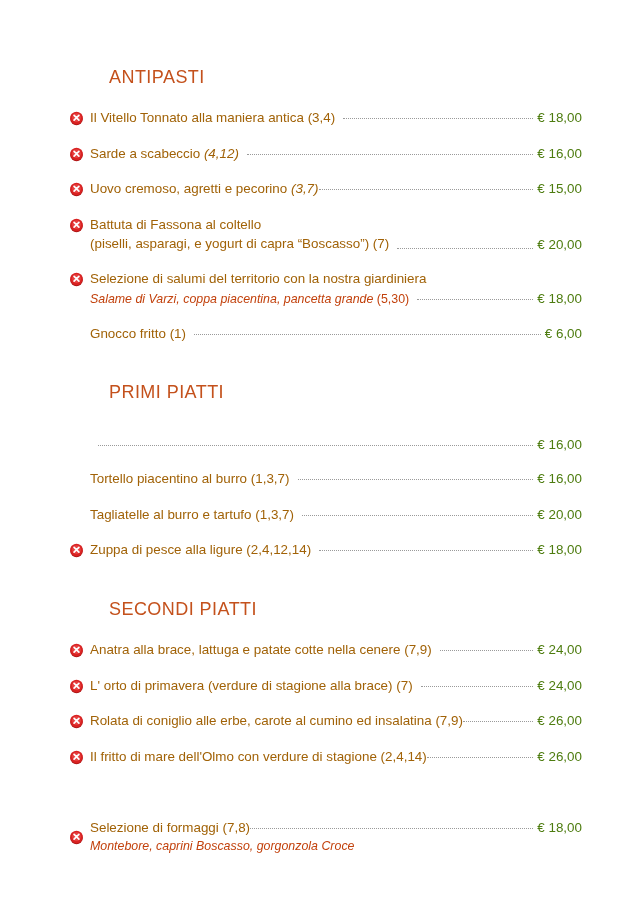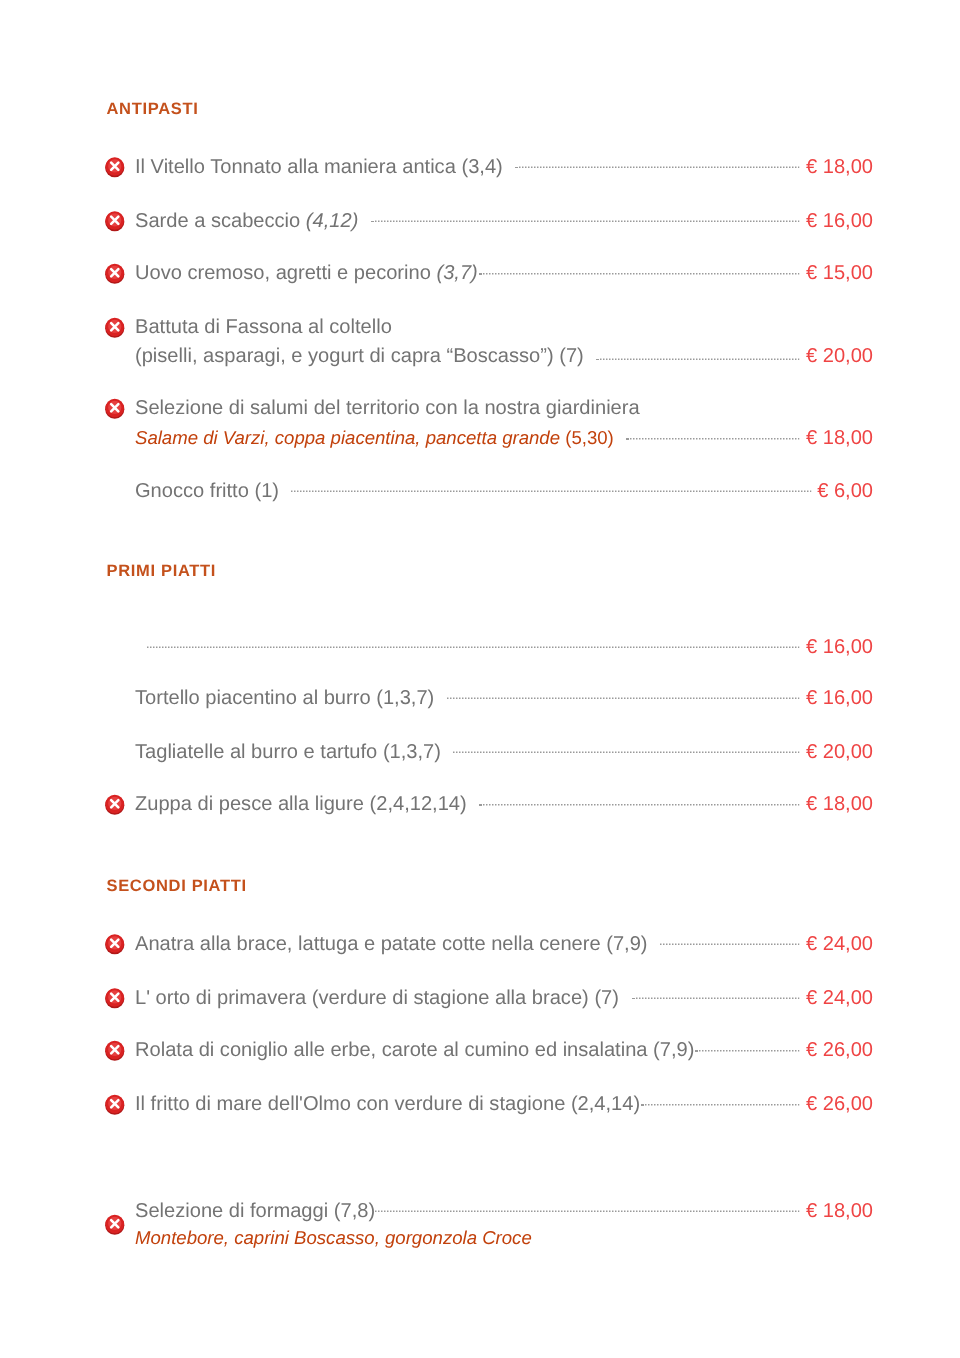--- a/index.html
+++ b/index.html
@@ -22,24 +22,24 @@
     box-sizing: border-box;
     padding: 68px 58px 0 58px;
   }
 
   .section {
     margin: 0;
   }
 
   .section-heading {
     color: #c4511c;
-    font-size: 11px;
-    font-weight: bold;
+    font-size: 18px;
+    font-weight: normal;
     letter-spacing: 0.45px;
-    margin-left: 13px;
+    margin-left: 51px;
     line-height: 1;
   }
 
   
   .section-antipasti { padding-top: 0px; }
   .section-primi     { padding-top: 31px; }
   .section-secondi   { padding-top: 32px; }
   .section-formaggi  { padding-top: 44px; }
 
   .items {
@@ -56,21 +56,21 @@
 
   .item-line {
     display: flex;
     align-items: baseline;
     width: 100%;
   }
 
   .item-name {
     font-size: 13.4px;
     line-height: 1.32;
-    color: #737373;
+    color: #a16207;
     white-space: nowrap;
   }
 
   .allergens {
     font-style: normal;
     font-size: 13.4px;
   }
   .allergens.italic {
     font-style: italic;
   }
@@ -90,21 +90,21 @@
     right: 0;
     bottom: 3px;
     border-bottom: 1px dotted #9a9a9a;
   }
 
   .leader.gap-wide { margin-left: 8px; }
   .leader.gap-none { margin-left: 0px; }
 
   .price {
     font-size: 13.4px;
-    color: #ef4444;
+    color: #4d7c0f;
     white-space: nowrap;
     text-align: right;
     flex: 0 0 auto;
     padding-left: 2px;
   }
 
   .desc-line {
     display: flex;
     align-items: baseline;
     width: 100%;
@@ -114,21 +114,21 @@
   .desc-text {
     font-size: 12.4px;
     line-height: 1.3;
     color: #c2410c;
     white-space: nowrap;
   }
   .desc-text.italic { font-style: italic; }
 
   .subline {
     display: flex;
-    align-items: center;
+    align-items: flex-end;
     width: 100%;
     margin-top: 1px;
   }
 
   
   .badge-icon {
     position: absolute;
     left: 11px;
     top: 11px;
     width: 15px;

